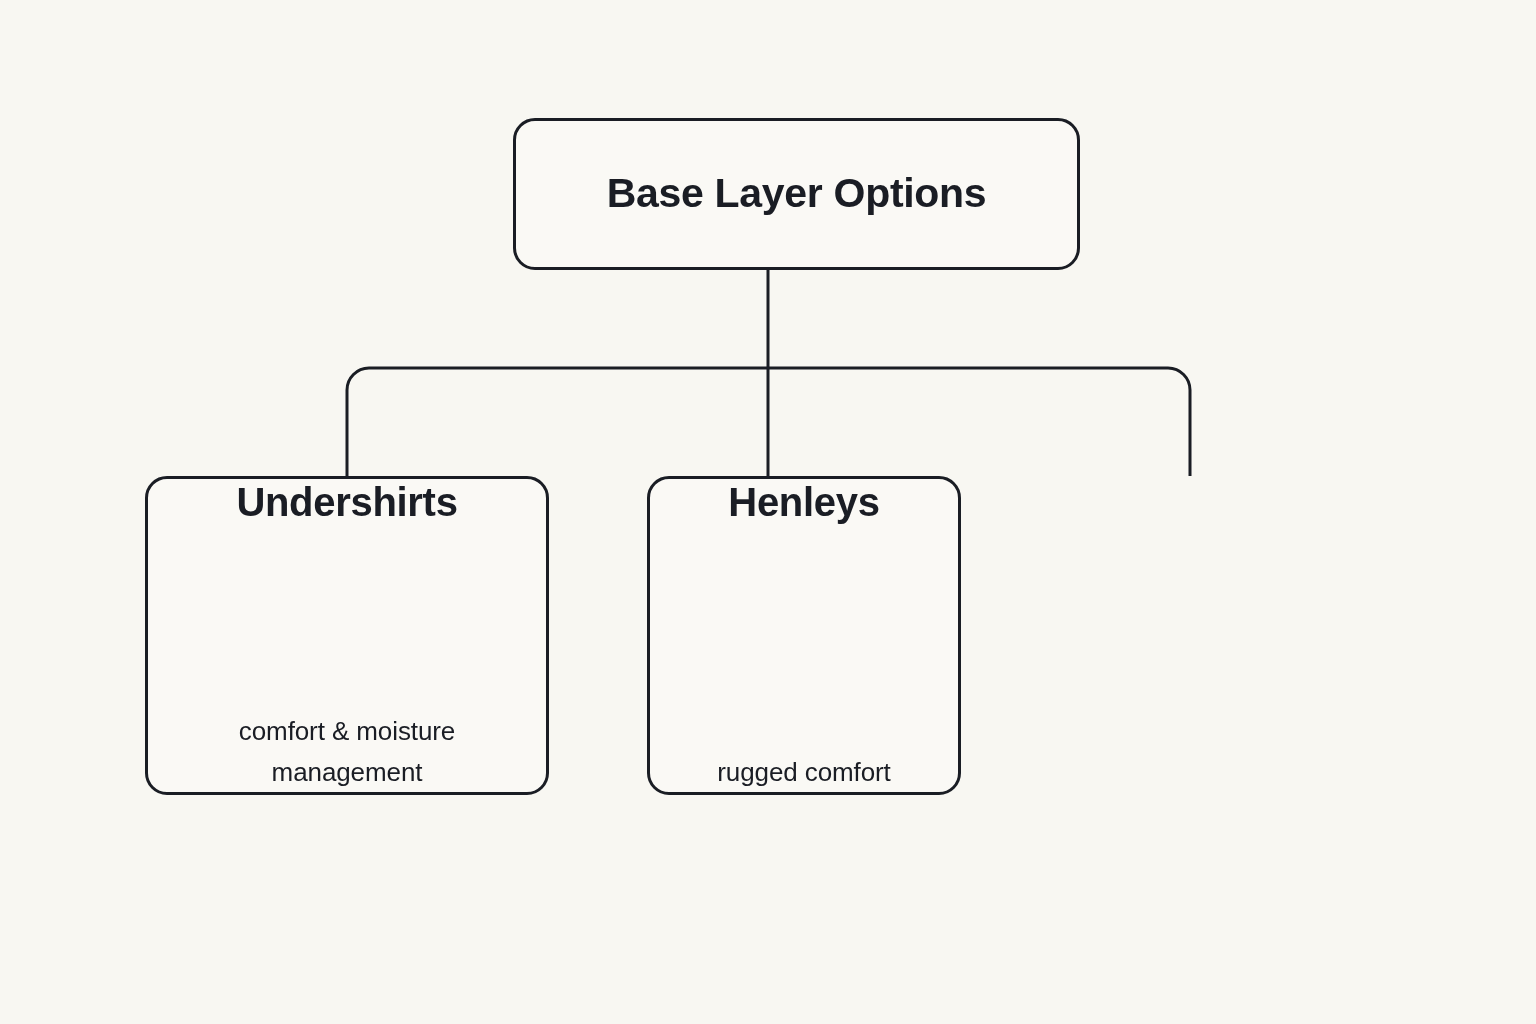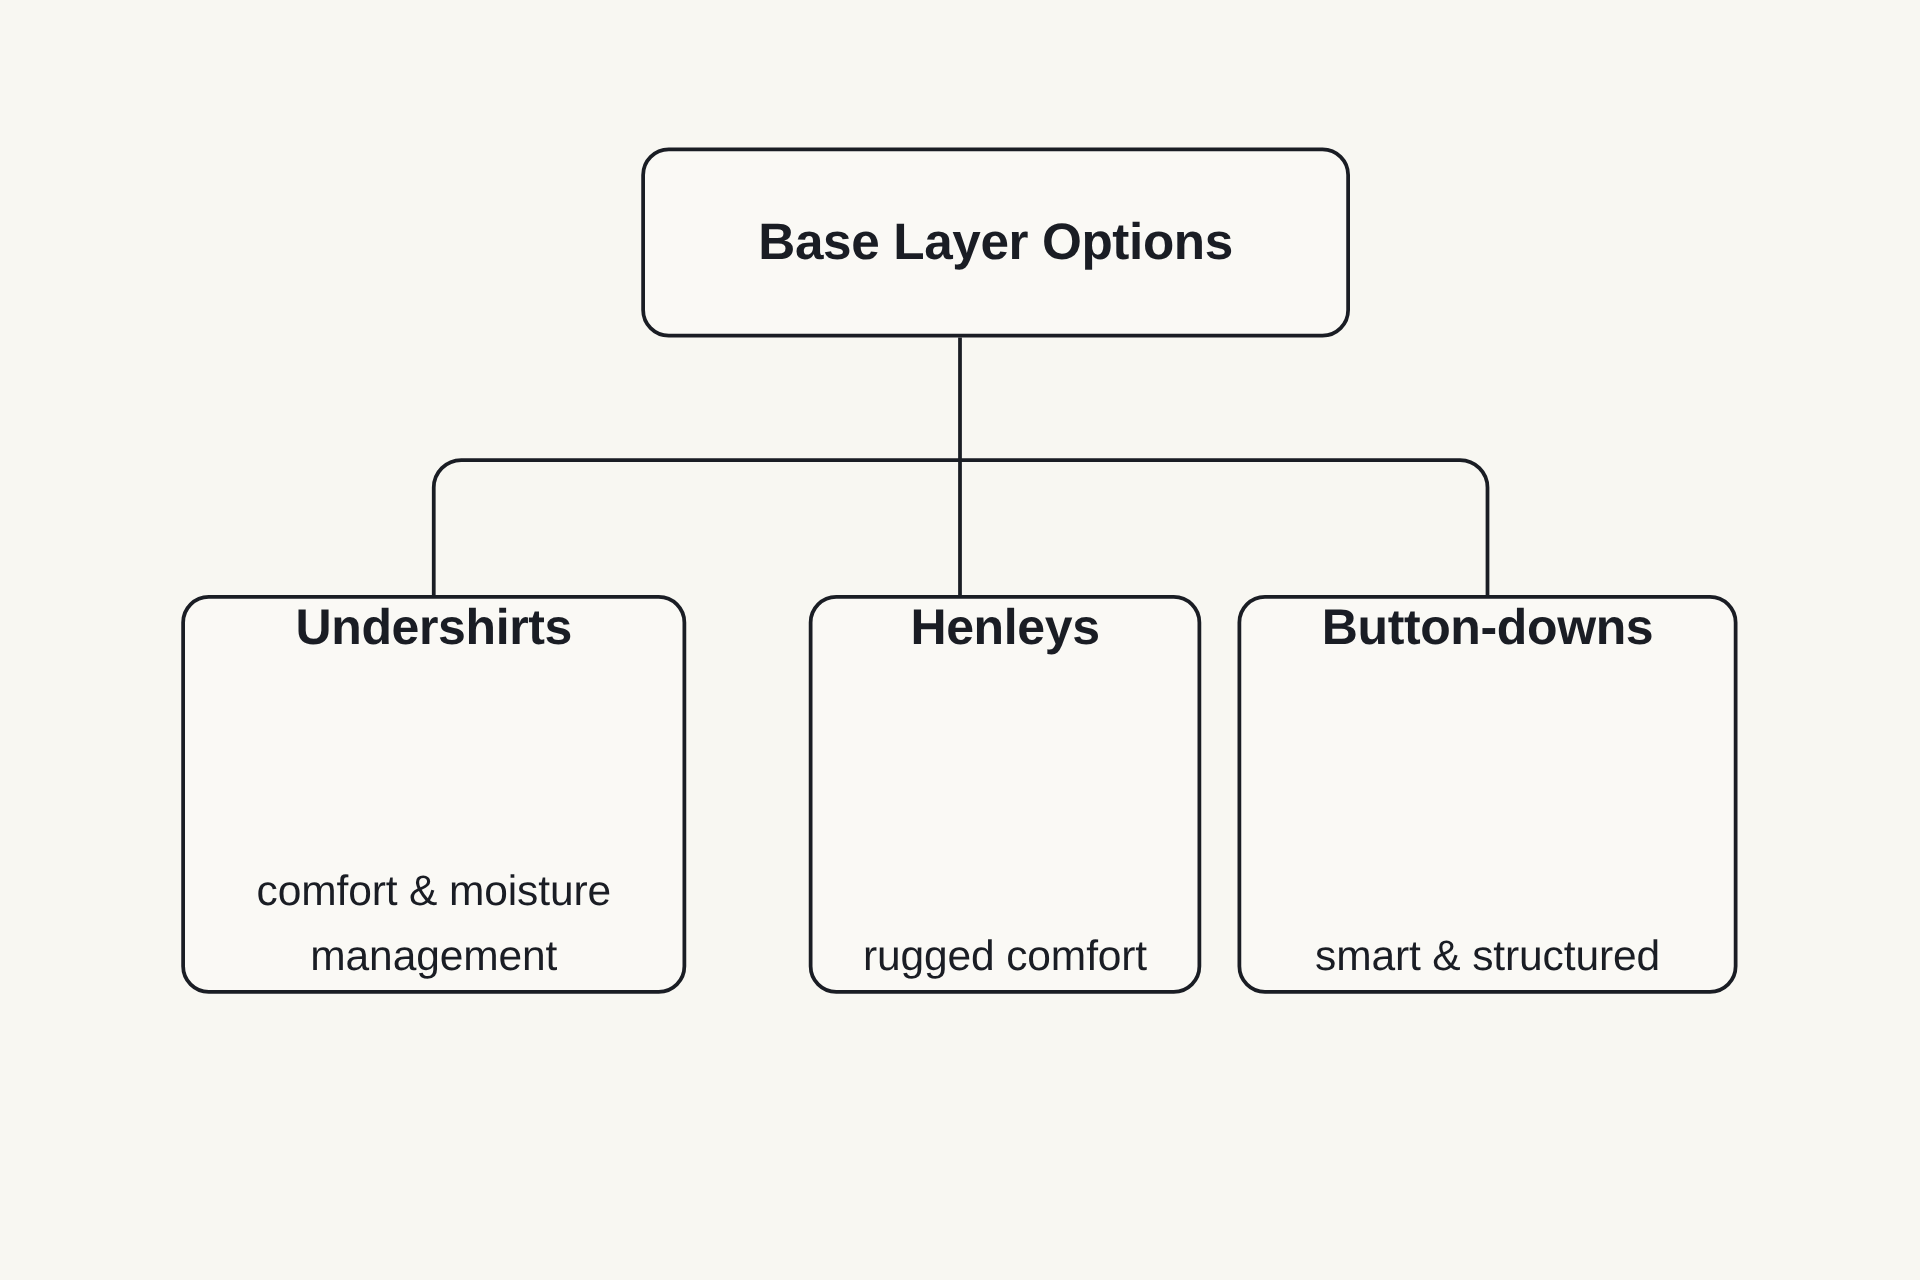--- a/index.html
+++ b/index.html
@@ -63,21 +63,21 @@
     line-height: 1.15;
     letter-spacing: -0.3px;
     white-space: nowrap;
   }
   .node-root .node-title {
     font-size: 41px;
   }
   .node-subtitle {
     color: #1a1d24;
     font-weight: normal;
-    font-size: 34px;
+    font-size: 26px;
     line-height: 1.55;
     letter-spacing: -0.1px;
     margin-top: 22px;
     padding: 0 14px;
   }
   .child-2 .node-subtitle { margin-top: 24px; }
   .child-3 .node-subtitle { margin-top: 26px; }
 </style>
 </head>
 <body>
@@ -100,18 +100,14 @@
   <div class="node node-child child-1">
     <div class="node-title">Undershirts</div>
     <div class="node-subtitle">comfort &amp; moisture management</div>
   </div>
 
   <div class="node node-child child-2">
     <div class="node-title">Henleys</div>
     <div class="node-subtitle">rugged comfort</div>
   </div>
 
-  <div class="node node-child child-3">
-    <div class="node-title">Button-downs</div>
-    <div class="node-subtitle">smart &amp; structured</div>
-  </div>
 
 </div>
 
 </body></html>

